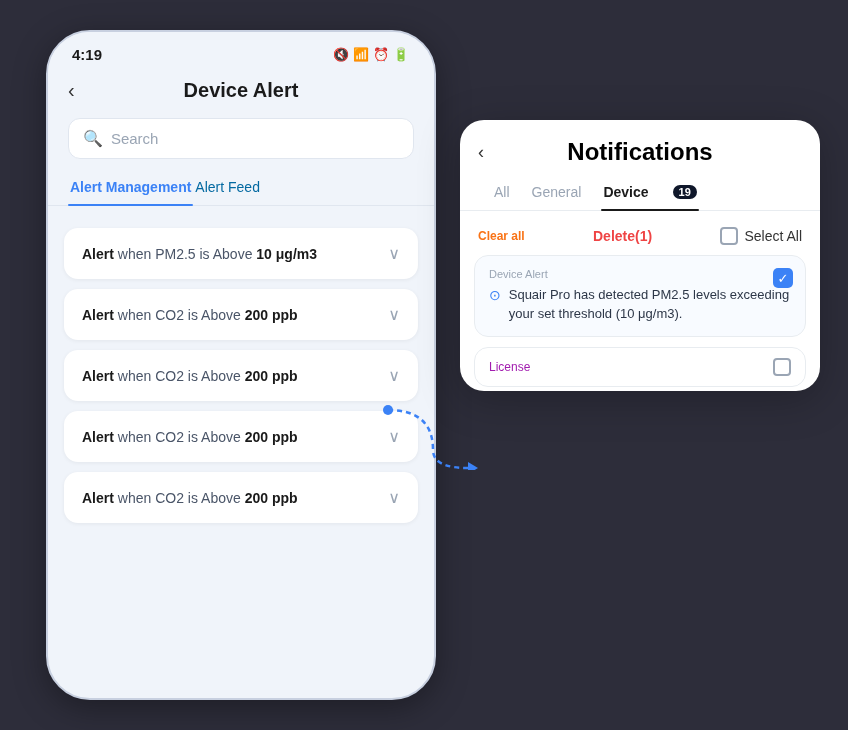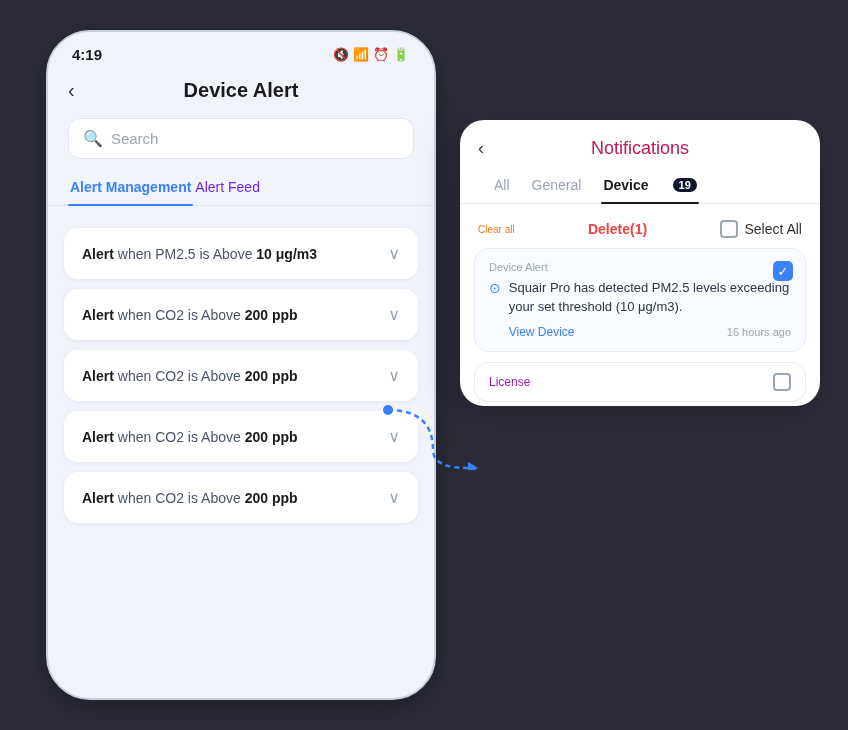--- a/index.html
+++ b/index.html
@@ -106,21 +106,21 @@
     .tabs-bar {
       display: flex;
       padding: 0 20px;
       border-bottom: 1px solid #e0e6ef;
       margin-bottom: 14px;
     }
 
     .tab-item {
       padding: 8px 2px 10px;
       font-size: 14px;
-      color: #6d28d9;
+      color: #0369a1;
       cursor: pointer;
       position: relative;
     }
 
     .tab-item.active {
       color: #3b82f6;
       font-weight: 600;
     }
 
     .tab-item.active::after {
@@ -190,23 +190,23 @@
 
     .notif-back {
       position: absolute;
       left: 18px;
       font-size: 18px;
       color: #333;
       cursor: pointer;
     }
 
     .notif-title {
-      font-size: 18px;
-      font-weight: 400;
-      color: #be185d;
+      font-size: 24px;
+      font-weight: 700;
+      color: #000000;
     }
 
     .notif-tabs {
       display: flex;
       padding: 0 32px;
       gap: 18px;
       border-bottom: 1px solid #e8ecf0;
       margin-bottom: 10px;
     }
 
@@ -251,22 +251,22 @@
 
     .notif-actions {
       display: flex;
       align-items: center;
       justify-content: space-between;
       padding: 6px 18px 10px;
     }
 
     .action-clear {
       color: #f97316;
-      font-size: 10px;
-      font-weight: 400;
+      font-size: 12px;
+      font-weight: 700;
       cursor: pointer;
     }
 
     .action-delete {
       color: #ef4444;
       font-size: 14px;
       font-weight: 600;
       cursor: pointer;
       text-align: right;
     }
@@ -508,24 +508,20 @@
       </div>
     </div>
 
     <div class="notif-item">
       <div class="notif-item-inner">
         <div class="notif-item-label">Device Alert</div>
         <div class="notif-item-content">
           <span class="notif-item-icon">⊙</span>
           <div class="notif-item-body">
             <div class="notif-item-text">Squair Pro has detected PM2.5 levels exceeding your set threshold (10 μg/m3).</div>
-            <div class="notif-item-footer">
-              <span class="view-device-link">View Device</span>
-              <span class="notif-time">16 hours ago</span>
-            </div>
           </div>
         </div>
         <div class="notif-checkbox-checked">✓</div>
       </div>
     </div>
 
     <div class="notif-item-second">
       <div class="notif-item-second-inner">
         <span class="notif-item-second-label">License</span>
         <div class="checkbox-empty"></div>

